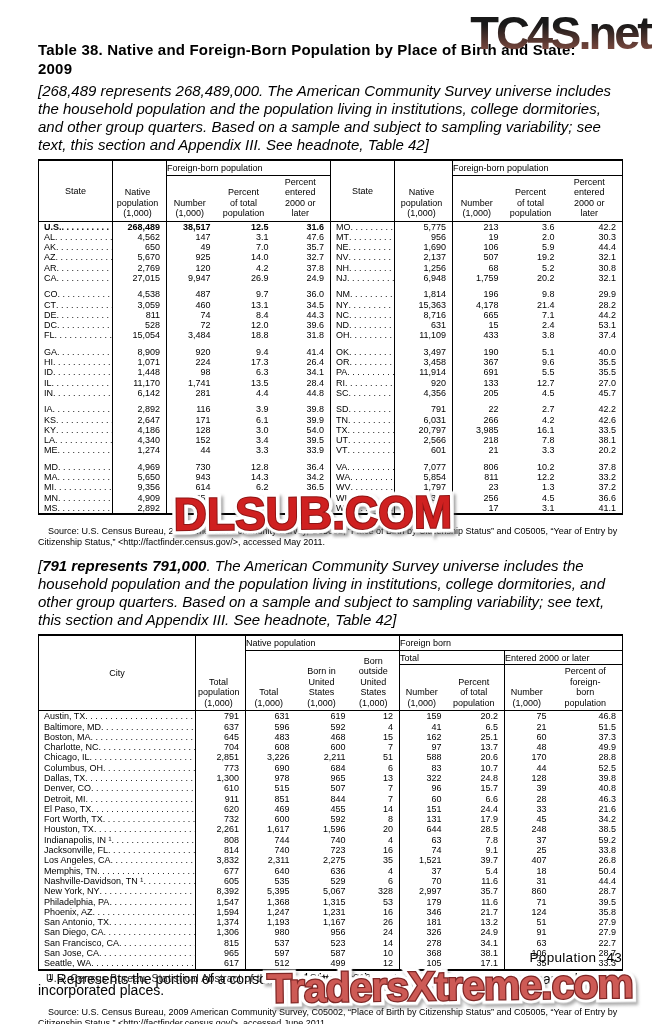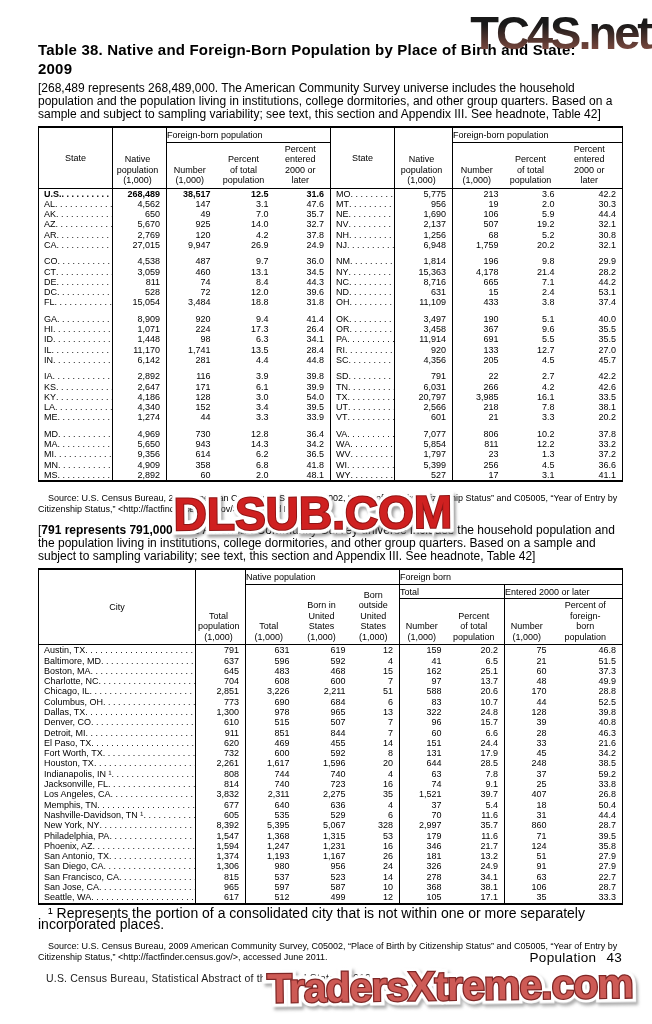--- a/index.html
+++ b/index.html
@@ -8,21 +8,21 @@
     background:#fff; color:#000;
     font-family:"Liberation Sans", sans-serif;
   }
   .content { position:absolute; left:38px; top:40px; width:584px; }
 
   .t-title {
     font-family:Liberation Sans, sans-serif;
     font-weight:bold; font-size:15px; line-height:19px;
     margin:0 0 4px 0; white-space:pre-line; letter-spacing:.2px;
   }
-  .headnote { font-size:12px; line-height:13px; margin:0 0 5px 0; }
+  .headnote { font-size:15px; line-height:18px; margin:0 0 5px 0;font-style:italic; }
   .headnote b { font-weight:bold; }
 
   table {
     width:584px; border-collapse:collapse; table-layout:fixed;
     font-size:9px;
     border:1px solid #000; border-top-width:2px; border-bottom-width:2px;
   }
   thead { border-bottom:1px solid #000; }
   th, td { padding:0; font-weight:normal; }
   thead th {

